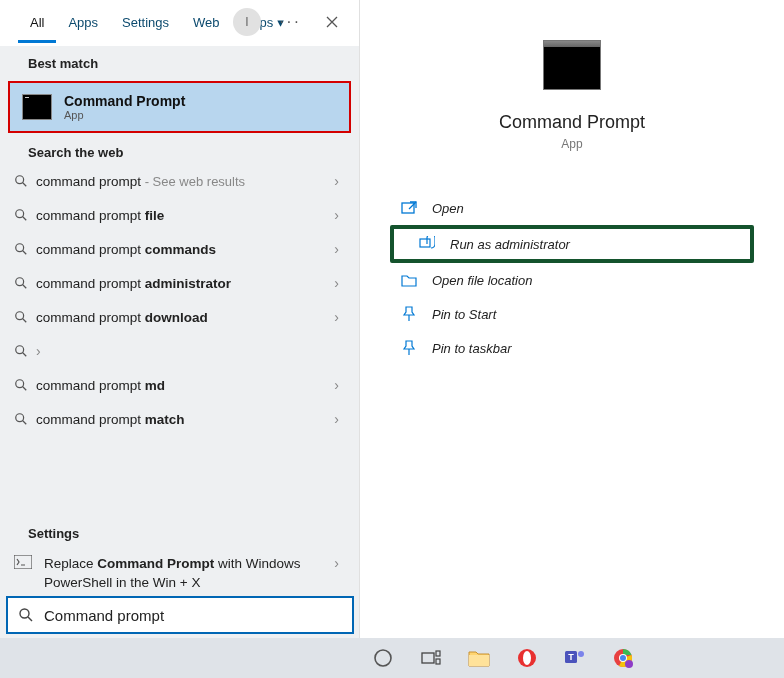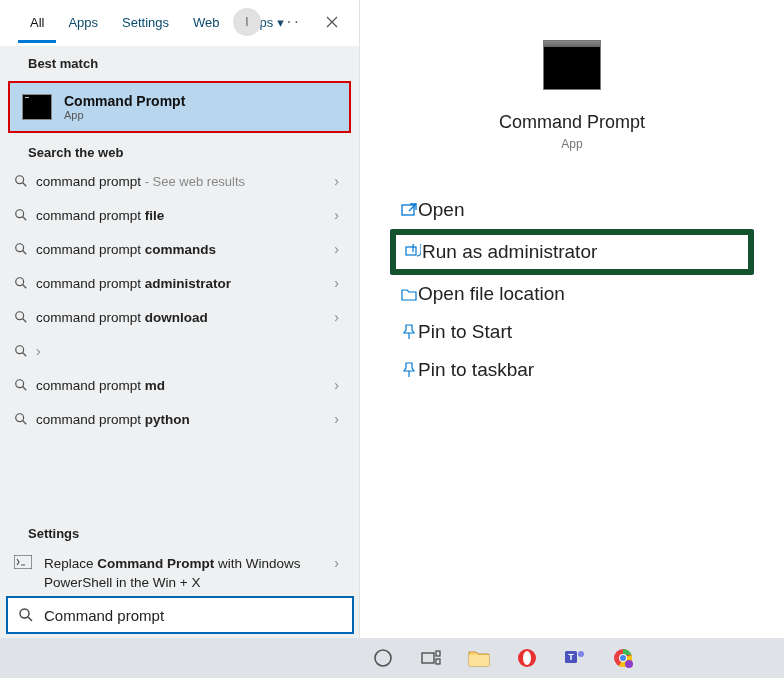--- a/index.html
+++ b/index.html
@@ -46,22 +46,22 @@
     .settings-row .chev { color: #888; font-size: 14px; margin-right: 6px; }
 
     
     .preview { display: flex; flex-direction: column; align-items: center; padding-top: 40px; }
     .preview-icon { width: 58px; height: 50px; background: #000; border: 1px solid #777; position: relative; margin-bottom: 22px; }
     .preview-icon::before { content: ""; position: absolute; top: 0; left: 0; right: 0; height: 6px; background: linear-gradient(#888,#666); }
     .preview-title { font-size: 18px; color: #222; margin-bottom: 4px; }
     .preview-sub { font-size: 12px; color: #777; }
 
     .action-list { margin-top: 40px; padding: 0 30px; }
-    .action-row { display: flex; align-items: center; padding: 8px 10px; font-size: 19px; color: #222; cursor: pointer; border-radius: 2px; }
-    .action-row.hl { border: 6px solid #14532d; padding: 6px 8px; }
+    .action-row { display: flex; align-items: center; gap: 14px; padding: 8px 10px; font-size: 13px; color: #222; cursor: pointer; border-radius: 2px; font-style: italic; }
+    .action-row.hl { border: 4px solid #14532d; padding: 6px 24px; }
     .action-icon { width: 18px; height: 18px; color: #0078d4; display: flex; align-items: center; justify-content: center; }
 
     
     .search-area { position: absolute; left: 6px; bottom: 44px; width: 348px; height: 38px; border: 2px solid #0066b4; background: #fff; display: flex; align-items: center; padding: 0 10px; gap: 10px; }
     .search-area input { border: none; outline: none; font-size: 15px; flex: 1; color: #222; }
 
     
     .taskbar { position: absolute; bottom: 0; left: 0; right: 0; height: 40px; background: #dfe3e8; display: flex; align-items: center; padding-left: 370px; gap: 22px; }
     .tb-icon { width: 26px; height: 26px; display: flex; align-items: center; justify-content: center; font-size: 18px; }
 
@@ -173,21 +173,21 @@
     <span class="txt">command prompt <b>md</b><span class=""></span></span>
     <span class="chev">›</span>
         </div>
         <div class="result-row">
     <span class="searchglyph">
       <svg width="14" height="14" viewBox="0 0 16 16">
               <circle cx="6.5" cy="6.5" r="4.5" stroke="#555" stroke-width="1.4" fill="none"></circle>
               <line x1="10" y1="10" x2="14" y2="14" stroke="#555" stroke-width="1.4"></line>
             </svg>
     </span>
-    <span class="txt">command prompt <b>python</b><span class=""></span></span>
+    <span class="txt">command prompt <b>match</b><span class=""></span></span>
     <span class="chev">›</span>
         </div>
       </div>
 
     <div class="section-label">Settings</div>
     <div id="settings-list">
         <div class="settings-row">
     <span class="sicon">
             <svg width="18" height="14" viewBox="0 0 18 14">
               <rect x="0" y="0" width="18" height="14" stroke="#555" stroke-width="1.2" fill="none"></rect>

